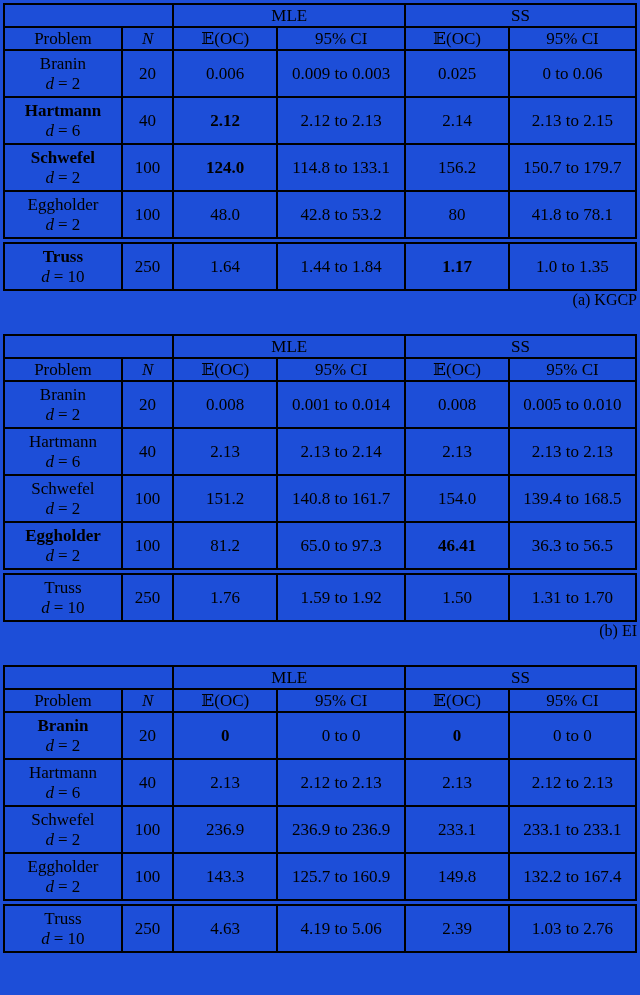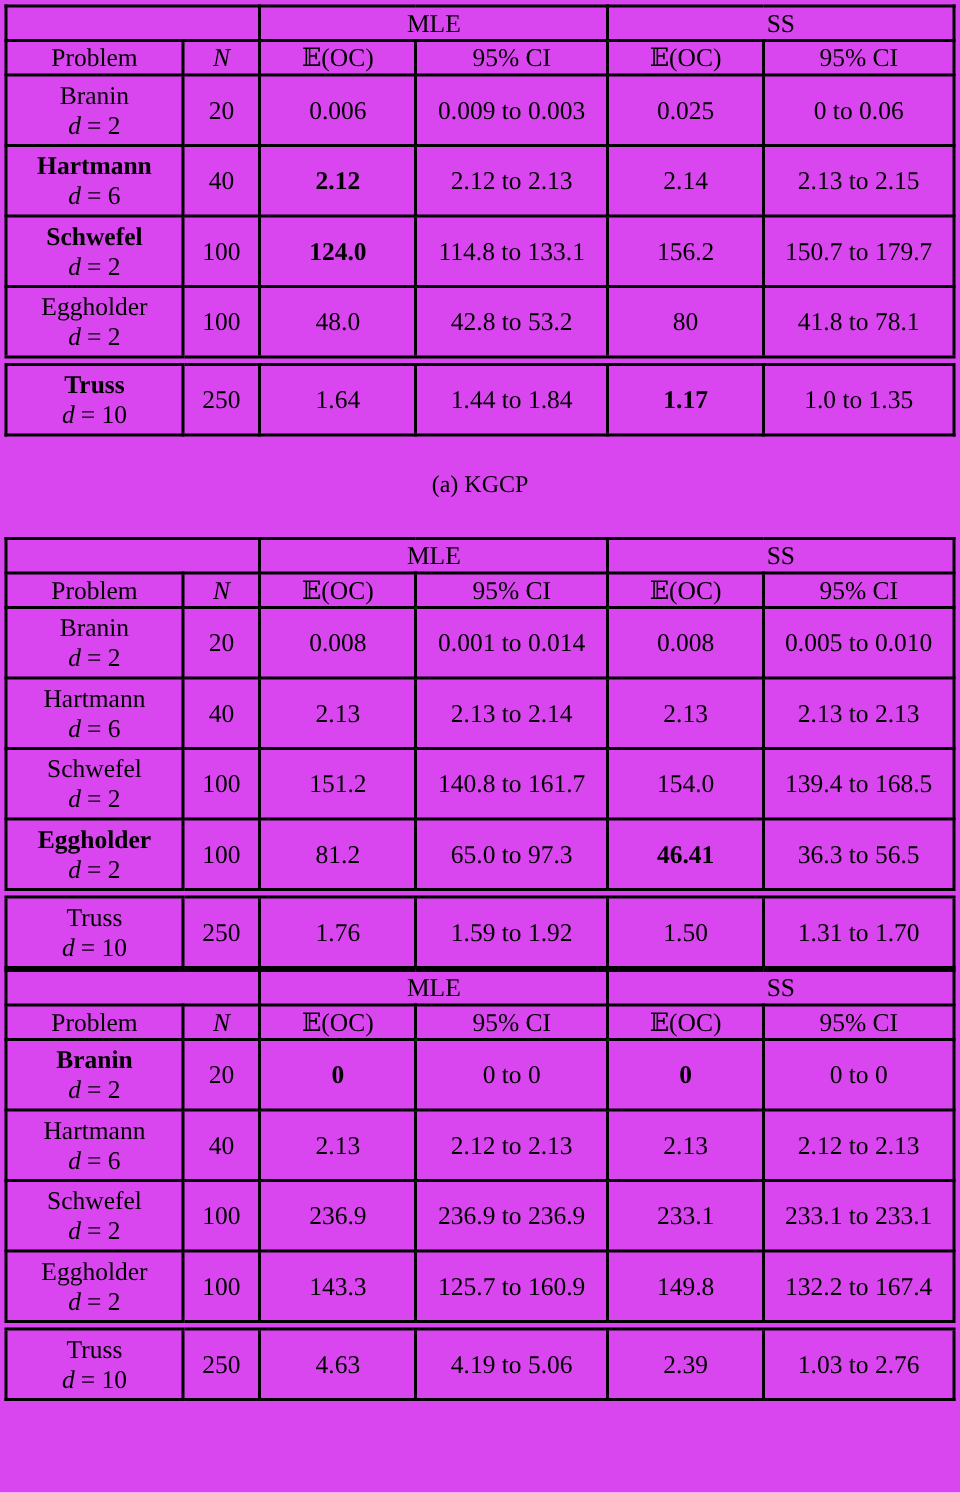--- a/index.html
+++ b/index.html
@@ -9,21 +9,21 @@
     color: #000000;
     font-family: "Liberation Serif", "DejaVu Serif", "DejaVu Sans", serif;
   }
   .page {
     width: 640px;
     height: 995px;
     overflow: hidden;
     padding-top: 3px;
     padding-left: 3px;
     box-sizing: border-box;
-    background: #d946ef;
+    background: #1d4ed8;
   }
   table.results {
     border-collapse: collapse;
     table-layout: fixed;
     width: 634px;
     font-size: 17px;
     color: #000;
   }
   table.results td {
     border: 2px solid #000;
@@ -46,23 +46,23 @@
   tr.r-last td { border-top: 7px double #000; }
 
   .pname { line-height: 21px; }
   .pdim  { line-height: 20px; }
   .meq   { margin-left: 4px; }
   .ital, .mvar { font-style: italic; }
   .bold  { font-weight: bold; }
 
   .caption {
     width: 634px;
-    text-align: center;
+    text-align: right;
     font-size: 16px;
-    margin-top: 24px;
+    margin-top: 0;
     margin-bottom: 25px;
     color: #000;
   }
 </style>
 </head>
 <body>
 
 <div class="page">
 
   <div class="tblock">
@@ -223,20 +223,21 @@
           <div class="pdim"><span class="mvar">d</span><span class="meq">= 10</span></div>
         </td>
         <td class="ncol">250</td>
         <td class="eoc">1.76</td>
         <td class="ci">1.59 to 1.92</td>
         <td class="eoc">1.50</td>
         <td class="ci">1.31 to 1.70</td>
       </tr>
     </tbody>
       </table>
+    <div class="caption">(b) EI</div>
   </div>
 
   <div class="tblock">
     <table class="results">
       <colgroup>
         <col style="width:117px">
           <col style="width:51px">
         <col style="width:103px">
           <col style="width:127px">
         <col style="width:103px">

